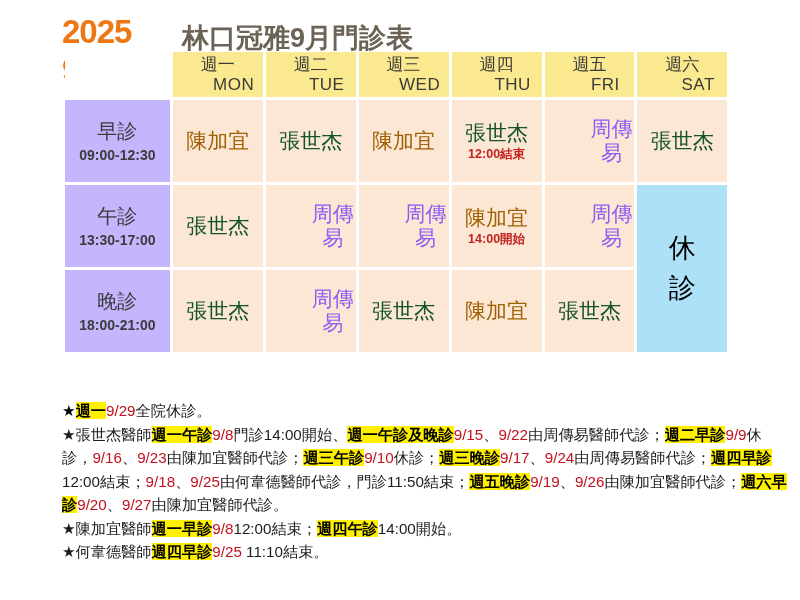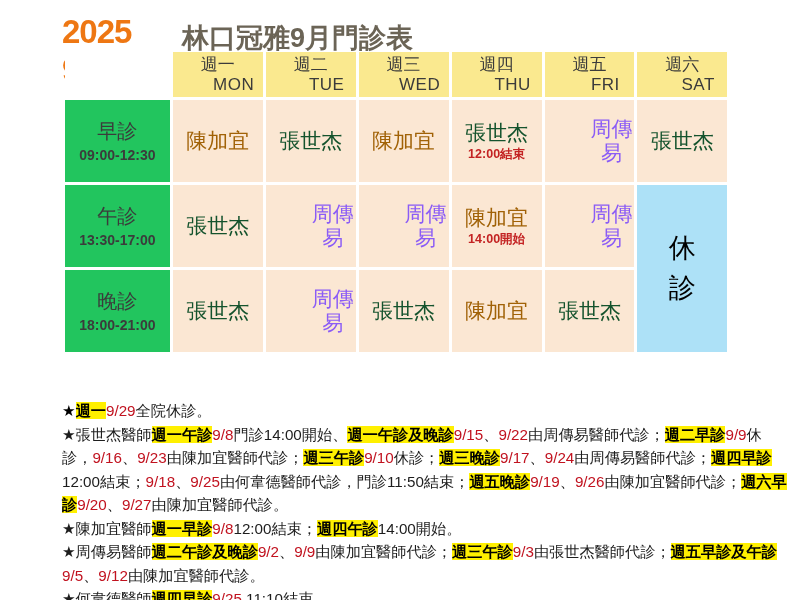--- a/index.html
+++ b/index.html
@@ -43,21 +43,21 @@
   }
   .corner{width:108px;height:45px;background:#ffffff;}
   .dayhead{
     width:91px;height:45px;background:#fae98f;
     color:#3b3b3b;line-height:1.12;padding:3px 0 4px 0;
   }
   .dayhead .cn{display:block;font-size:17px;}
   .dayhead .en{display:block;font-size:17px;letter-spacing:0.5px;margin-left:32px;}
 
   .rowlab{
-    width:108px;height:82px;background:#22c55e;color:#3b3b3b;
+    width:108px;height:82px;background:#c4b5fd;color:#3b3b3b;
     line-height:1.2;
   }
   .rowlab .nm{display:block;font-size:20px;font-weight:normal;margin-bottom:4px;}
   .rowlab .tm{display:block;font-size:14px;font-weight:bold;}
 
   .cell{
     width:91px;height:82px;background:#fbe7d3;
     line-height:1.15;
   }
   .cell .doc{display:block;font-size:21px;}
@@ -200,17 +200,16 @@
           <span class="doc d-dark">張世杰</span>
         </td>
       </tr>
     </tbody>
   </table>
 
   <div class="notes">
     <p><span class="star">★</span><span class="hl">週一</span><span class="rd">9/29</span><span>全院休診。</span></p>
     <p><span>★張世杰醫師</span><span class="hl">週一午診</span><span class="rd">9/8</span><span>門診14:00開始、</span><span class="hl">週一午診及晚診</span><span class="rd">9/15</span><span>、</span><span class="rd">9/22</span><span>由周傳易醫師代診；</span><span class="hl">週二早診</span><span class="rd">9/9</span><span>休診，</span><span class="rd">9/16</span><span>、</span><span class="rd">9/23</span><span>由陳加宜醫師代診；</span><span class="hl">週三午診</span><span class="rd">9/10</span><span>休診；</span><span class="hl">週三晚診</span><span class="rd">9/17</span><span>、</span><span class="rd">9/24</span><span>由周傳易醫師代診；</span><span class="hl">週四早診</span><span>12:00結束；</span><span class="rd">9/18</span><span>、</span><span class="rd">9/25</span><span>由何韋德醫師代診，門診11:50結束；</span><span class="hl">週五晚診</span><span class="rd">9/19</span><span>、</span><span class="rd">9/26</span><span>由陳加宜醫師代診；</span><span class="hl">週六早診</span><span class="rd">9/20</span><span>、</span><span class="rd">9/27</span><span>由陳加宜醫師代診。</span></p>
     <p><span>★陳加宜醫師</span><span class="hl">週一早診</span><span class="rd">9/8</span><span>12:00結束；</span><span class="hl">週四午診</span><span>14:00開始。</span></p>
-    <p><span>★周傳易醫師</span><span class="hl">週二午診及晚診</span><span class="rd">9/2</span><span>、</span><span class="rd">9/9</span><span>由陳加宜醫師代診；</span><span class="hl">週三午診</span><span class="rd">9/3</span><span>由張世杰醫師代診；</span><span class="hl">週五早診及午診</span><span class="rd">9/5</span><span>、</span><span class="rd">9/12</span><span>由陳加宜醫師代診。</span></p>
     <p><span>★何韋德醫師</span><span class="hl">週四早診</span><span class="rd">9/25</span><span> 11:10結束。</span></p>
   </div>
 
 </div>
 
 </body></html>

